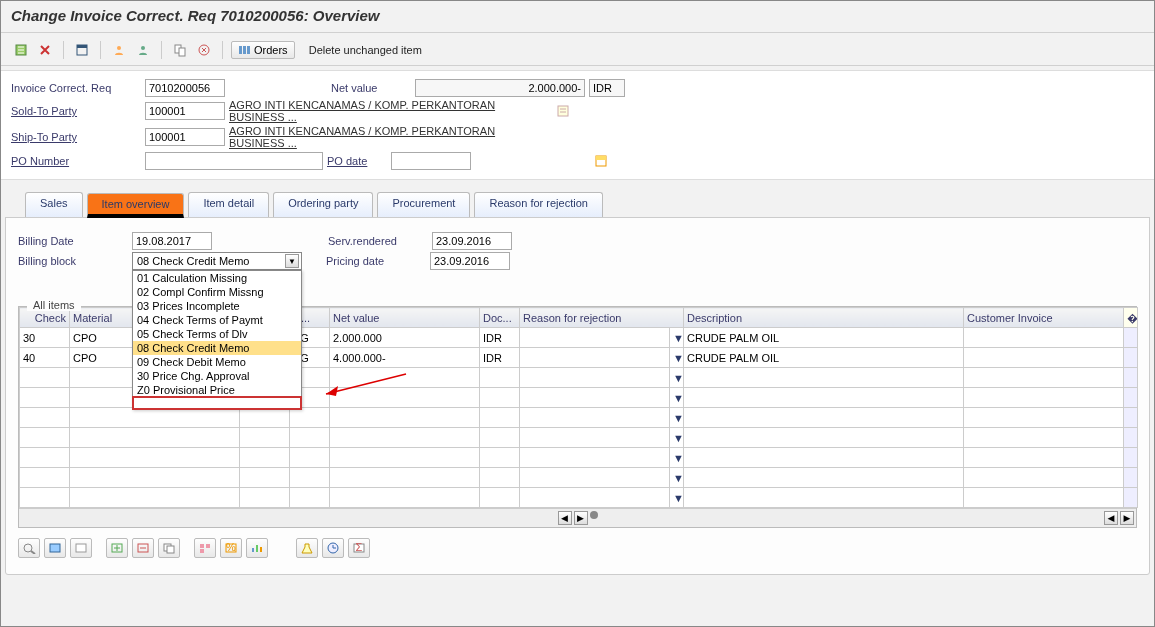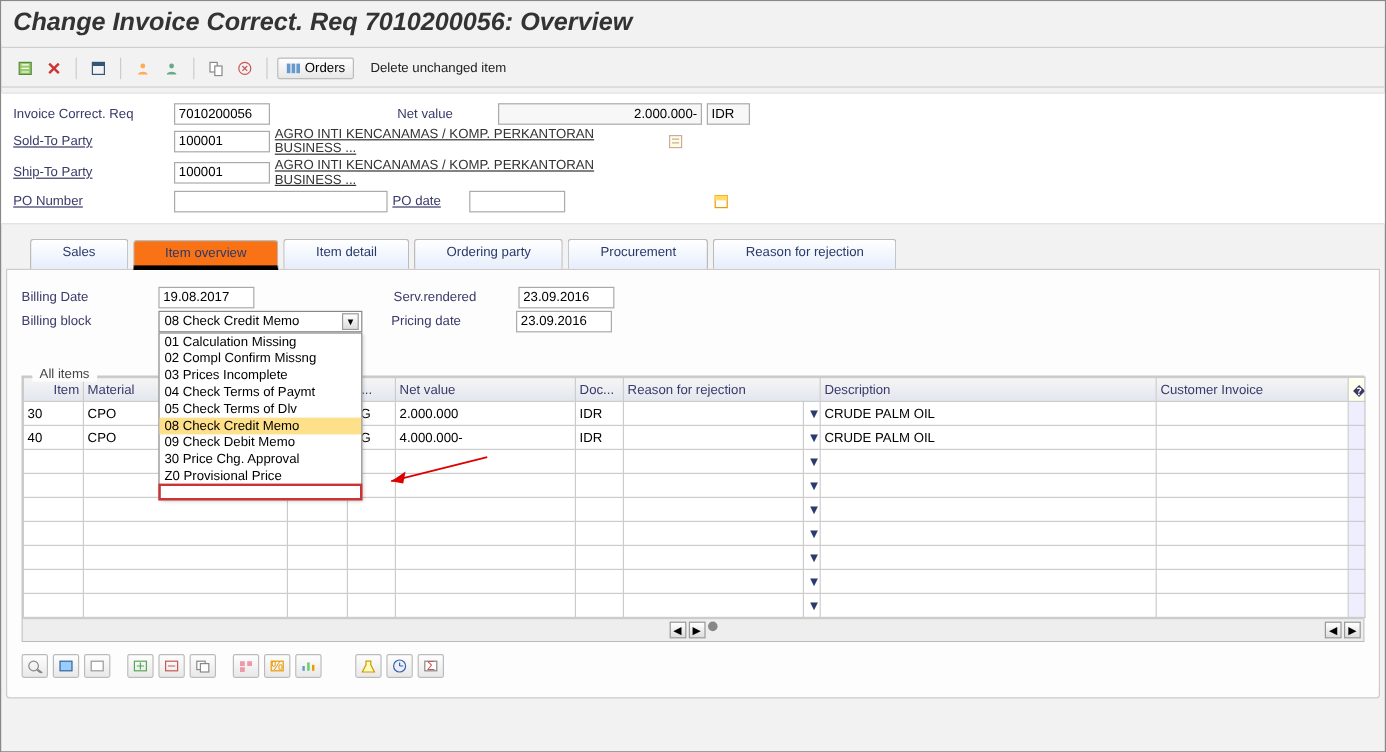--- a/index.html
+++ b/index.html
@@ -1,37 +1,37 @@
 <!DOCTYPE html>
 <html><head>
 <meta charset="utf-8">
 <style>
   * { box-sizing: border-box; font-family: Arial, sans-serif; font-size: 11px; }
   body { margin: 0; background: #f2f2f2; }
   .frame { width: 1155px; height: 627px; border: 1px solid #888; background: #f2f2f2; position: relative; overflow: hidden; }
-  .titlebar { background: #f2f2f2; padding: 6px 10px; font-style: italic; font-weight: bold; font-size: 21px; color: #333; }
+  .titlebar { background: #f2f2f2; padding: 6px 10px; font-style: italic; font-weight: bold; font-size: 15px; color: #333; }
   .sep { border-bottom: 1px solid #d0d0d0; margin: 2px 0 4px 0; }
   .toolbar1 { display: flex; align-items: center; gap: 4px; padding: 3px 10px; }
   .tbtn { width: 20px; height: 20px; display: inline-flex; align-items: center; justify-content: center; border: 1px solid transparent; border-radius: 2px; cursor: pointer; }
   .tbtn-text { padding: 2px 6px; border: 1px solid #bbb; border-radius: 2px; background: linear-gradient(#fefefe,#e8e8e8); cursor: pointer; display: inline-flex; align-items: center; gap: 4px; }
   .linktext { color: #222; cursor: pointer; }
   .tsep { width: 1px; height: 18px; background: #ccc; margin: 0 4px; }
 
   .content { padding: 6px 10px; background: #fff; border-top: 1px solid #ddd; border-bottom: 1px solid #ddd; position: relative; }
   .row { display: flex; align-items: center; gap: 4px; margin: 2px 0; }
   .lbl { width: 130px; color: #3a3a6a; }
   .lbl.link { text-decoration: underline; }
   .field { height: 18px; border: 1px solid #aaa; background: #fff; padding: 1px 3px; }
   .field.ro { background: #f7f7f7; }
   .rightval { text-align: right; }
   .partytext { text-decoration: underline; color: #333; }
 
   .panel { margin: 8px 4px; border: 1px solid #ccc; border-radius: 3px; background: #fdfdfd; padding-bottom: 10px; position: relative; }
   .tabstrip { display: flex; gap: 4px; padding: 4px 20px 0 20px; background: #f2f2f2; border-bottom: 1px solid #ccc; margin: -1px -1px 8px -1px; }
-  .tab { padding: 4px 26px; border: 1px solid #bbb; border-bottom: none; background: linear-gradient(#fff,#e6eefc); border-radius: 3px 3px 0 0; cursor: pointer; color: #2a3a6a; }
+  .tab { padding: 4px 14px; border: 1px solid #bbb; border-bottom: none; background: linear-gradient(#fff,#e6eefc); border-radius: 3px 3px 0 0; cursor: pointer; color: #2a3a6a; }
   .tab.active { background: #f97316; color: #2a3a6a; font-weight: normal; position: relative; top: 1px; border-bottom: 4px solid #000000; }
 
   .subrows { padding: 4px 12px; }
   .dropdown-wrap { position: relative; display: inline-block; }
   .dd-btn { width: 170px; height: 18px; border: 1px solid #888; background: #fff; display: flex; align-items: center; justify-content: space-between; padding: 0 2px 0 4px; cursor: pointer; }
   .dd-caret { width: 14px; height: 14px; border: 1px solid #999; background: linear-gradient(#fff,#ddd); display: flex; align-items: center; justify-content: center; font-size: 8px; }
   .dd-list { position: absolute; top: 18px; left: 0; width: 170px; border: 1px solid #888; background: #fff; z-index: 50; box-shadow: 1px 1px 3px rgba(0,0,0,0.2); }
   .dd-item { padding: 1px 4px; cursor: pointer; white-space: nowrap; }
   .dd-item.selected { background: #ffe08a; }
   .dd-item.blank { height: 14px; border: 2px solid #c33; margin: -1px; position: relative; z-index: 60; }
@@ -221,21 +221,21 @@
             <col style="width:150px">
             <col style="width:40px">
             <col style="width:150px">
             <col style="width:14px">
             <col style="width:280px">
             <col style="width:160px">
             <col style="width:14px">
         </colgroup>
         <tbody>
             <tr>
-          <th style="text-align:right">Item</th>
+          <th style="text-align:right">Check</th>
           <th colspan="2">Material</th>
           <th></th>
           <th>U...</th>
           <th>Net value</th>
           <th>Doc...</th>
           <th colspan="2">Reason for rejection</th>
           <th>Description</th>
           <th>Customer Invoice</th>
           <th style="background:#ffe;">�⊞</th>
         </tr>

